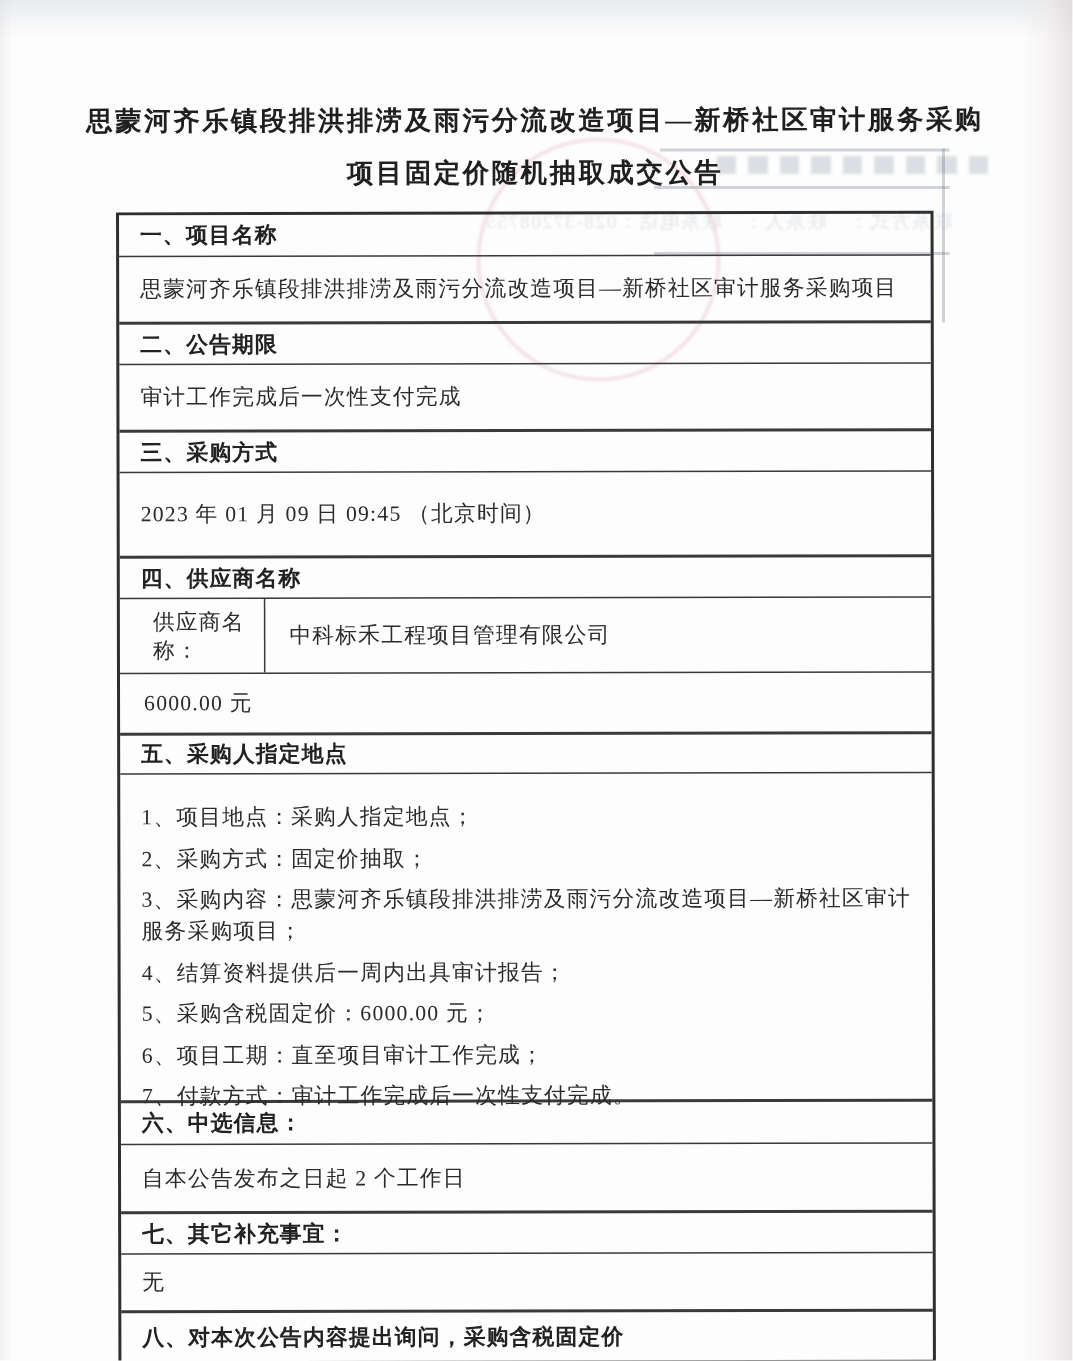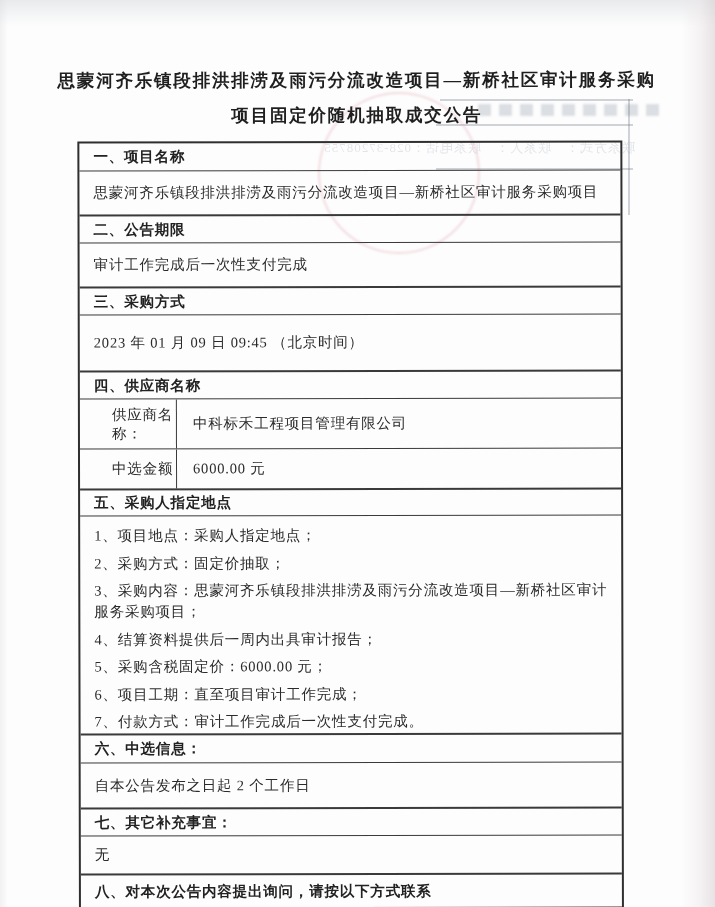--- a/index.html
+++ b/index.html
@@ -32,23 +32,23 @@
   .title1{top:68px;}
   .title2{top:103px;}
   .tbl{position:absolute;left:78px;top:141px;width:545px;
     border:2px solid #2f2f2f;box-sizing:border-box;background:transparent;}
   .row{box-sizing:border-box;display:flex;align-items:center;
     border-top:1.5px solid #3a3a3a;font-size:14.5px;letter-spacing:.8px;}
   .row:first-child{border-top:none;}
   .row.hdr{font-weight:bold;border-top-width:2px;color:#222;}
   .row .pad{padding-left:14px;padding-right:10px;}
   .cell-label{width:97px;flex:0 0 97px;align-self:stretch;display:flex;align-items:center;
-    border-right:1.5px solid #3a3a3a;box-sizing:border-box;padding-left:32px;}
+    border-right:1.5px solid #3a3a3a;box-sizing:border-box;padding-left:22px;}
   .cell-value{flex:1;padding-left:16px;}
-  .listcell{display:block;padding:9px 14px 6px 14px;line-height:21px;}
+  .listcell{display:block;padding:19px 14px 6px 14px;line-height:21px;}
   .listcell .li{margin-bottom:6.5px;}
 </style>
 </head>
 <body>
 
 <div class="top-band"></div>
 <div class="right-shade"></div>
 <div class="left-shade"></div>
 
 <div class="bleed-dashes" style="left:478px;top:104px;width:182px;"></div>
@@ -88,21 +88,20 @@
     </div>
 
     <div class="row hdr" style="height:28px">
       <span class="pad">四、供应商名称</span>
     </div>
     <div class="row" style="height:50px">
       <span class="cell-label">供应商名称：</span>
       <span class="cell-value">中科标禾工程项目管理有限公司</span>
     </div>
     <div class="row" style="height:40px">
-      <span class="cell-label">中选金额</span>
       <span class="cell-value">6000.00 元</span>
     </div>
 
     <div class="row hdr" style="height:27px">
       <span class="pad">五、采购人指定地点</span>
     </div>
     <div class="row" style="height:218px;align-items:flex-start">
       <div class="listcell">
         <div class="li">1、项目地点：采购人指定地点；</div>
         <div class="li">2、采购方式：固定价抽取；</div>
@@ -122,17 +121,17 @@
     </div>
 
     <div class="row hdr" style="height:28px">
       <span class="pad">七、其它补充事宜：</span>
     </div>
     <div class="row" style="height:38px">
       <span class="pad">无</span>
     </div>
 
     <div class="row hdr" style="height:34px">
-      <span class="pad">八、对本次公告内容提出询问，请按以下方式联系</span>
+      <span class="pad">八、对本次公告内容提出询问，采购含税固定价</span>
     </div>
 
   </div>
 </div>
 
 </body></html>

